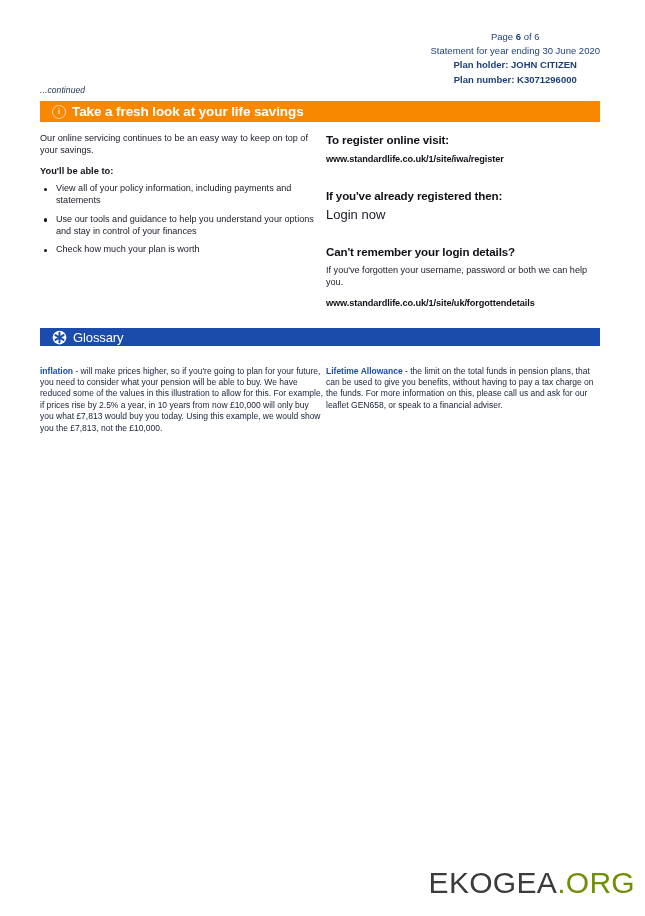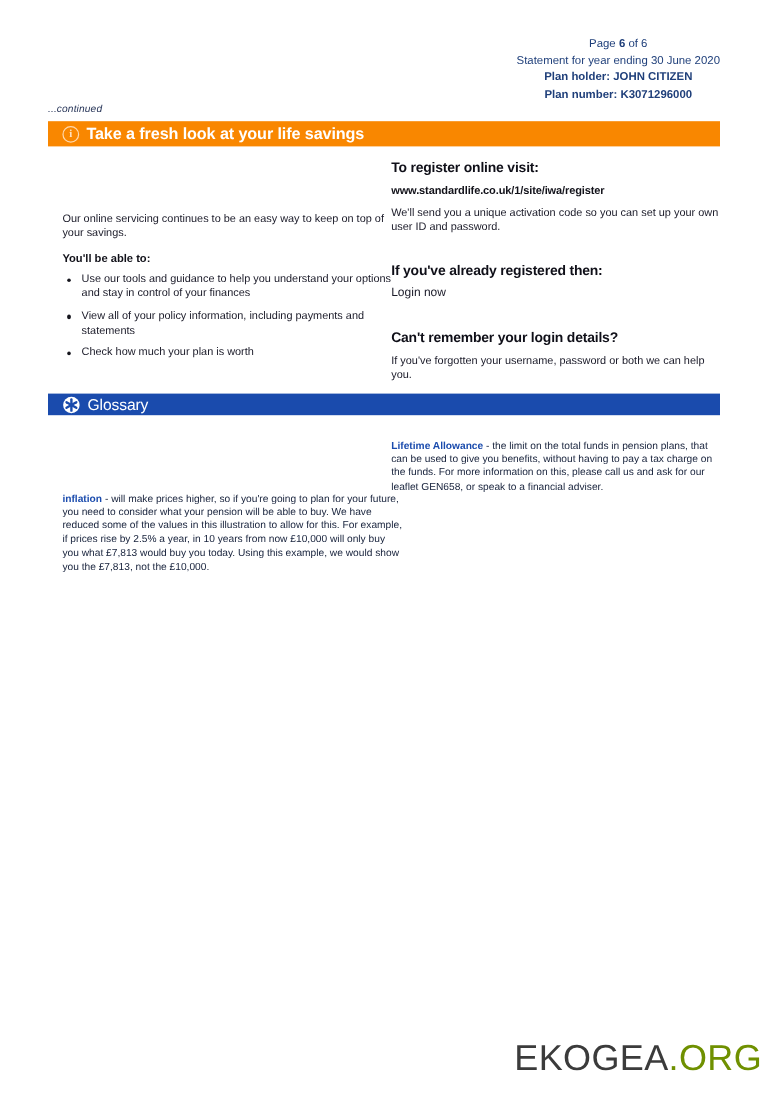--- a/index.html
+++ b/index.html
@@ -104,23 +104,22 @@
     height: 15px;
     flex: 0 0 auto;
     display: inline-flex;
     align-items: center;
     justify-content: center;
   }
 
   
   .col-left {
     position: absolute;
-    left: 52px;
+    left: 40px;
     width: 283px;
-    margin-top: 44px;
   }
   .col-right {
     position: absolute;
     left: 326px;
     width: 276px;
   }
 
   .body-top-left  { top: 133px; }
   .body-top-right { top: 133px; }
   .gloss-left  { top: 357px; }
@@ -180,21 +179,21 @@
     font-size: 9.2px;
     font-weight: bold;
     line-height: 12px;
     color: #111119;
     letter-spacing: -0.1px;
   }
   .url.last { margin-bottom: 0; }
 
   .plain-line {
     margin: 0 0 16px 0;
-    font-size: 10px;
+    font-size: 13px;
     line-height: 12px;
     color: #1a1a28;
   }
 
   
   .gloss-entry {
     font-size: 8.5px;
     line-height: 11.4px;
     color: #15203a;
     text-align: left;
@@ -237,30 +236,29 @@
     <span class="icon-info">
         <span>i</span>
       </span>
     <span class="banner-title">Take a fresh look at your life savings</span>
   </div>
 
   <div class="col-left body-top-left">
     <p class="body">Our online servicing continues to be an easy way to keep on top of your savings.</p>
     <p class="lead-bold">You'll be able to:</p>
     <ul class="bullets">
+      <li>View all of your policy information, including payments and statements</li>
       <li>Use our tools and guidance to help you understand your options and stay in control of your finances</li>
-      <li>View all of your policy information, including payments and statements</li>
       <li>Check how much your plan is worth</li>
     </ul>
   </div>
 
   <div class="col-right body-top-right">
     <h3 class="section-head">To register online visit:</h3>
     <p class="url">www.standardlife.co.uk/1/site/iwa/register</p>
-    <p class="body">We'll send you a unique activation code so you can set up your own user ID and password.</p>
     <h3 class="section-head spaced">If you've already registered then:</h3>
     <p class="plain-line">Login now</p>
     <h3 class="section-head spaced">Can't remember your login details?</h3>
     <p class="body">If you've forgotten your username, password or both we can help you.</p>
     <p class="url last">www.standardlife.co.uk/1/site/uk/forgottendetails</p>
   </div>
 
   <div class="banner banner-blue">
     <span class="icon-glossary">
       <svg width="15" height="15" viewBox="0 0 24 24" aria-hidden="true">

